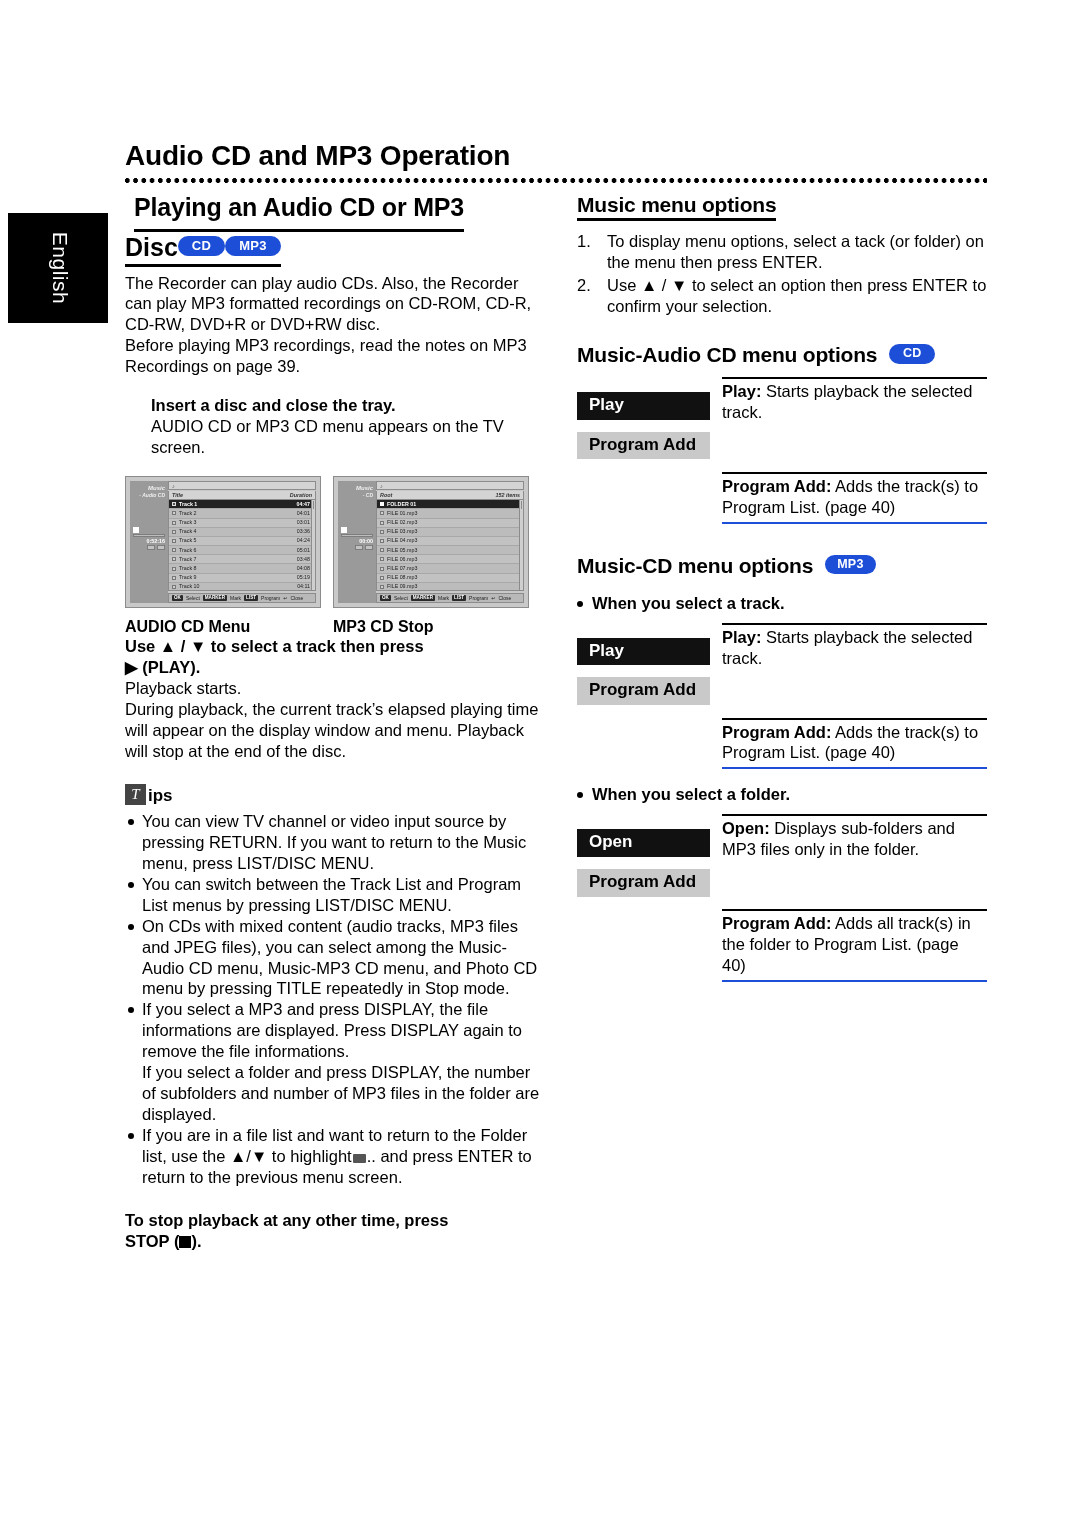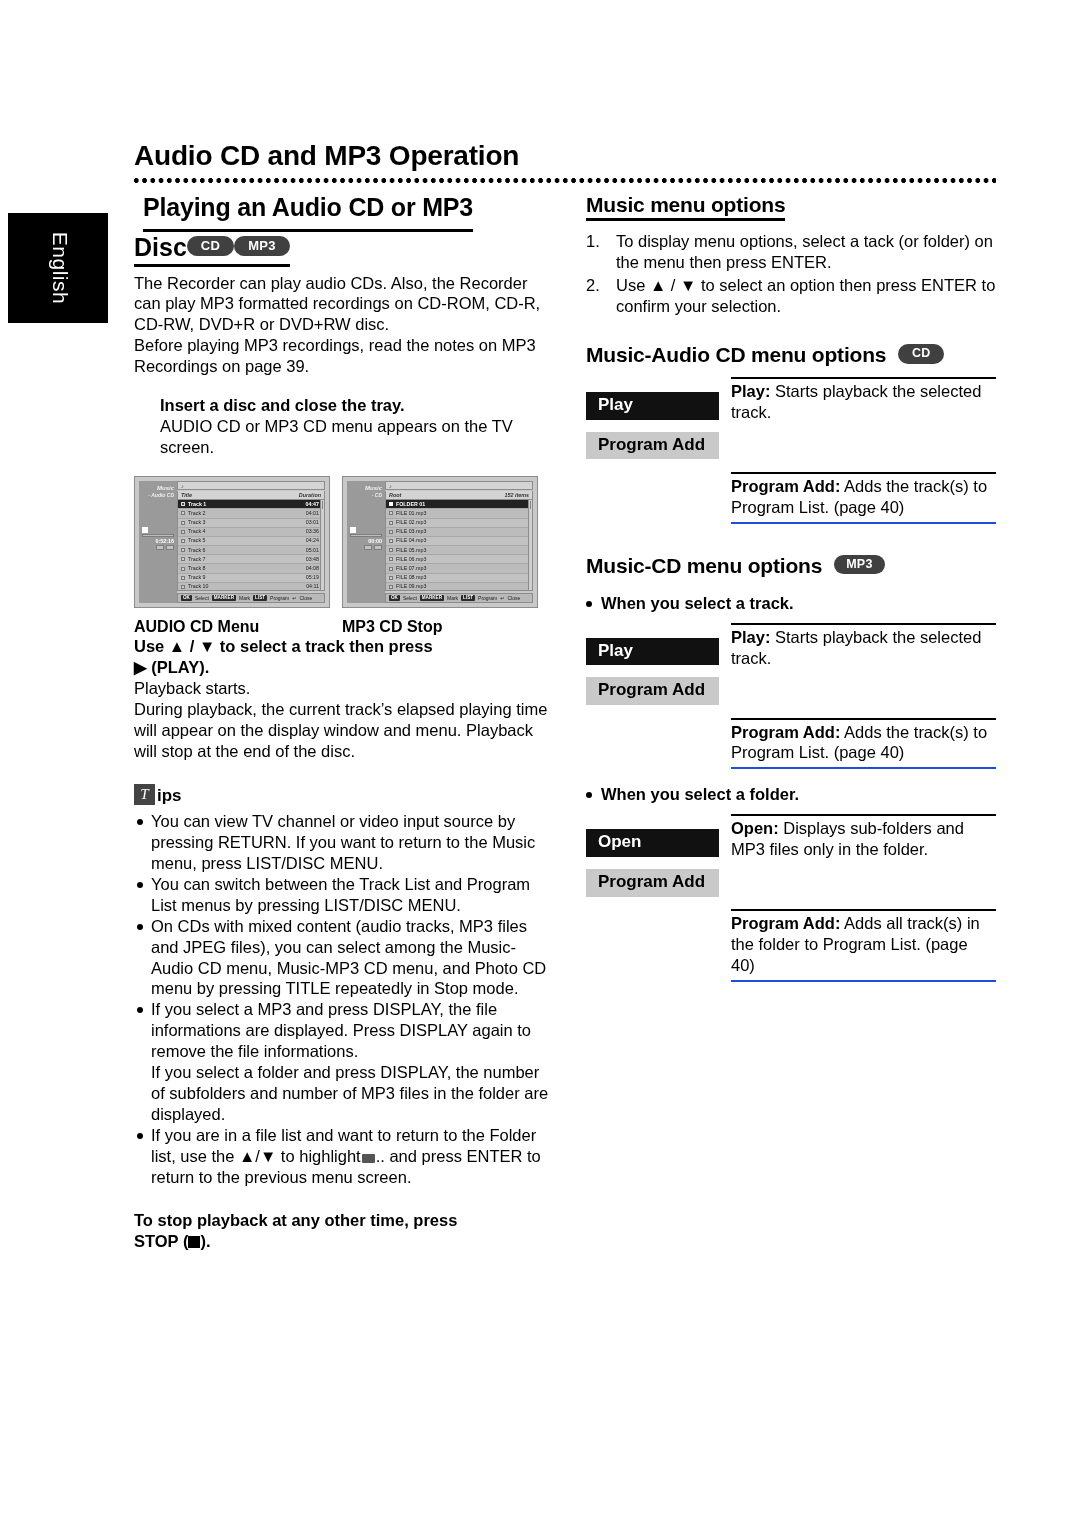--- a/index.html
+++ b/index.html
@@ -28,21 +28,21 @@
     transform:translateY(-50%) rotate(90deg);
     transform-origin:center;
     color:#fff;
     font-size:21px;
     font-weight:400;
     letter-spacing:0.5px;
     white-space:nowrap;
   }
 
   
-  .content { position:absolute; left:134px; top:140px; width:862px; }
+  .content { position:absolute; left:125px; top:140px; width:862px; }
   h1.page-title {
     margin:0 0 6px 0;
     font-size:28px;
     font-weight:bold;
     letter-spacing:-0.2px;
   }
   .dotted-rule {
     height:7px;
     background-image:radial-gradient(circle at 2.5px 2.5px, #000 2.3px, transparent 2.4px);
     background-size:8.25px 7px;
@@ -73,21 +73,21 @@
     display:flex; align-items:center; 
     border-bottom:3px solid #000;
     width:fit-content;
     padding-bottom:2px;
     margin-top:1px;
   }
   .disc-line .word { font-size:25px; font-weight:bold; }
 
   .badge {
     display:inline-flex; align-items:center; justify-content:center;
-    background:#404040; color:#fff;
+    background:#1d4ed8; color:#fff;
     border-radius:999px;
     font-weight:bold;
     font-size:13px;
     letter-spacing:0.3px;
     padding:3px 14px 4px;
     line-height:1;
     min-width:46px;
     position:relative;
     top:-1px;
     text-align:center;

